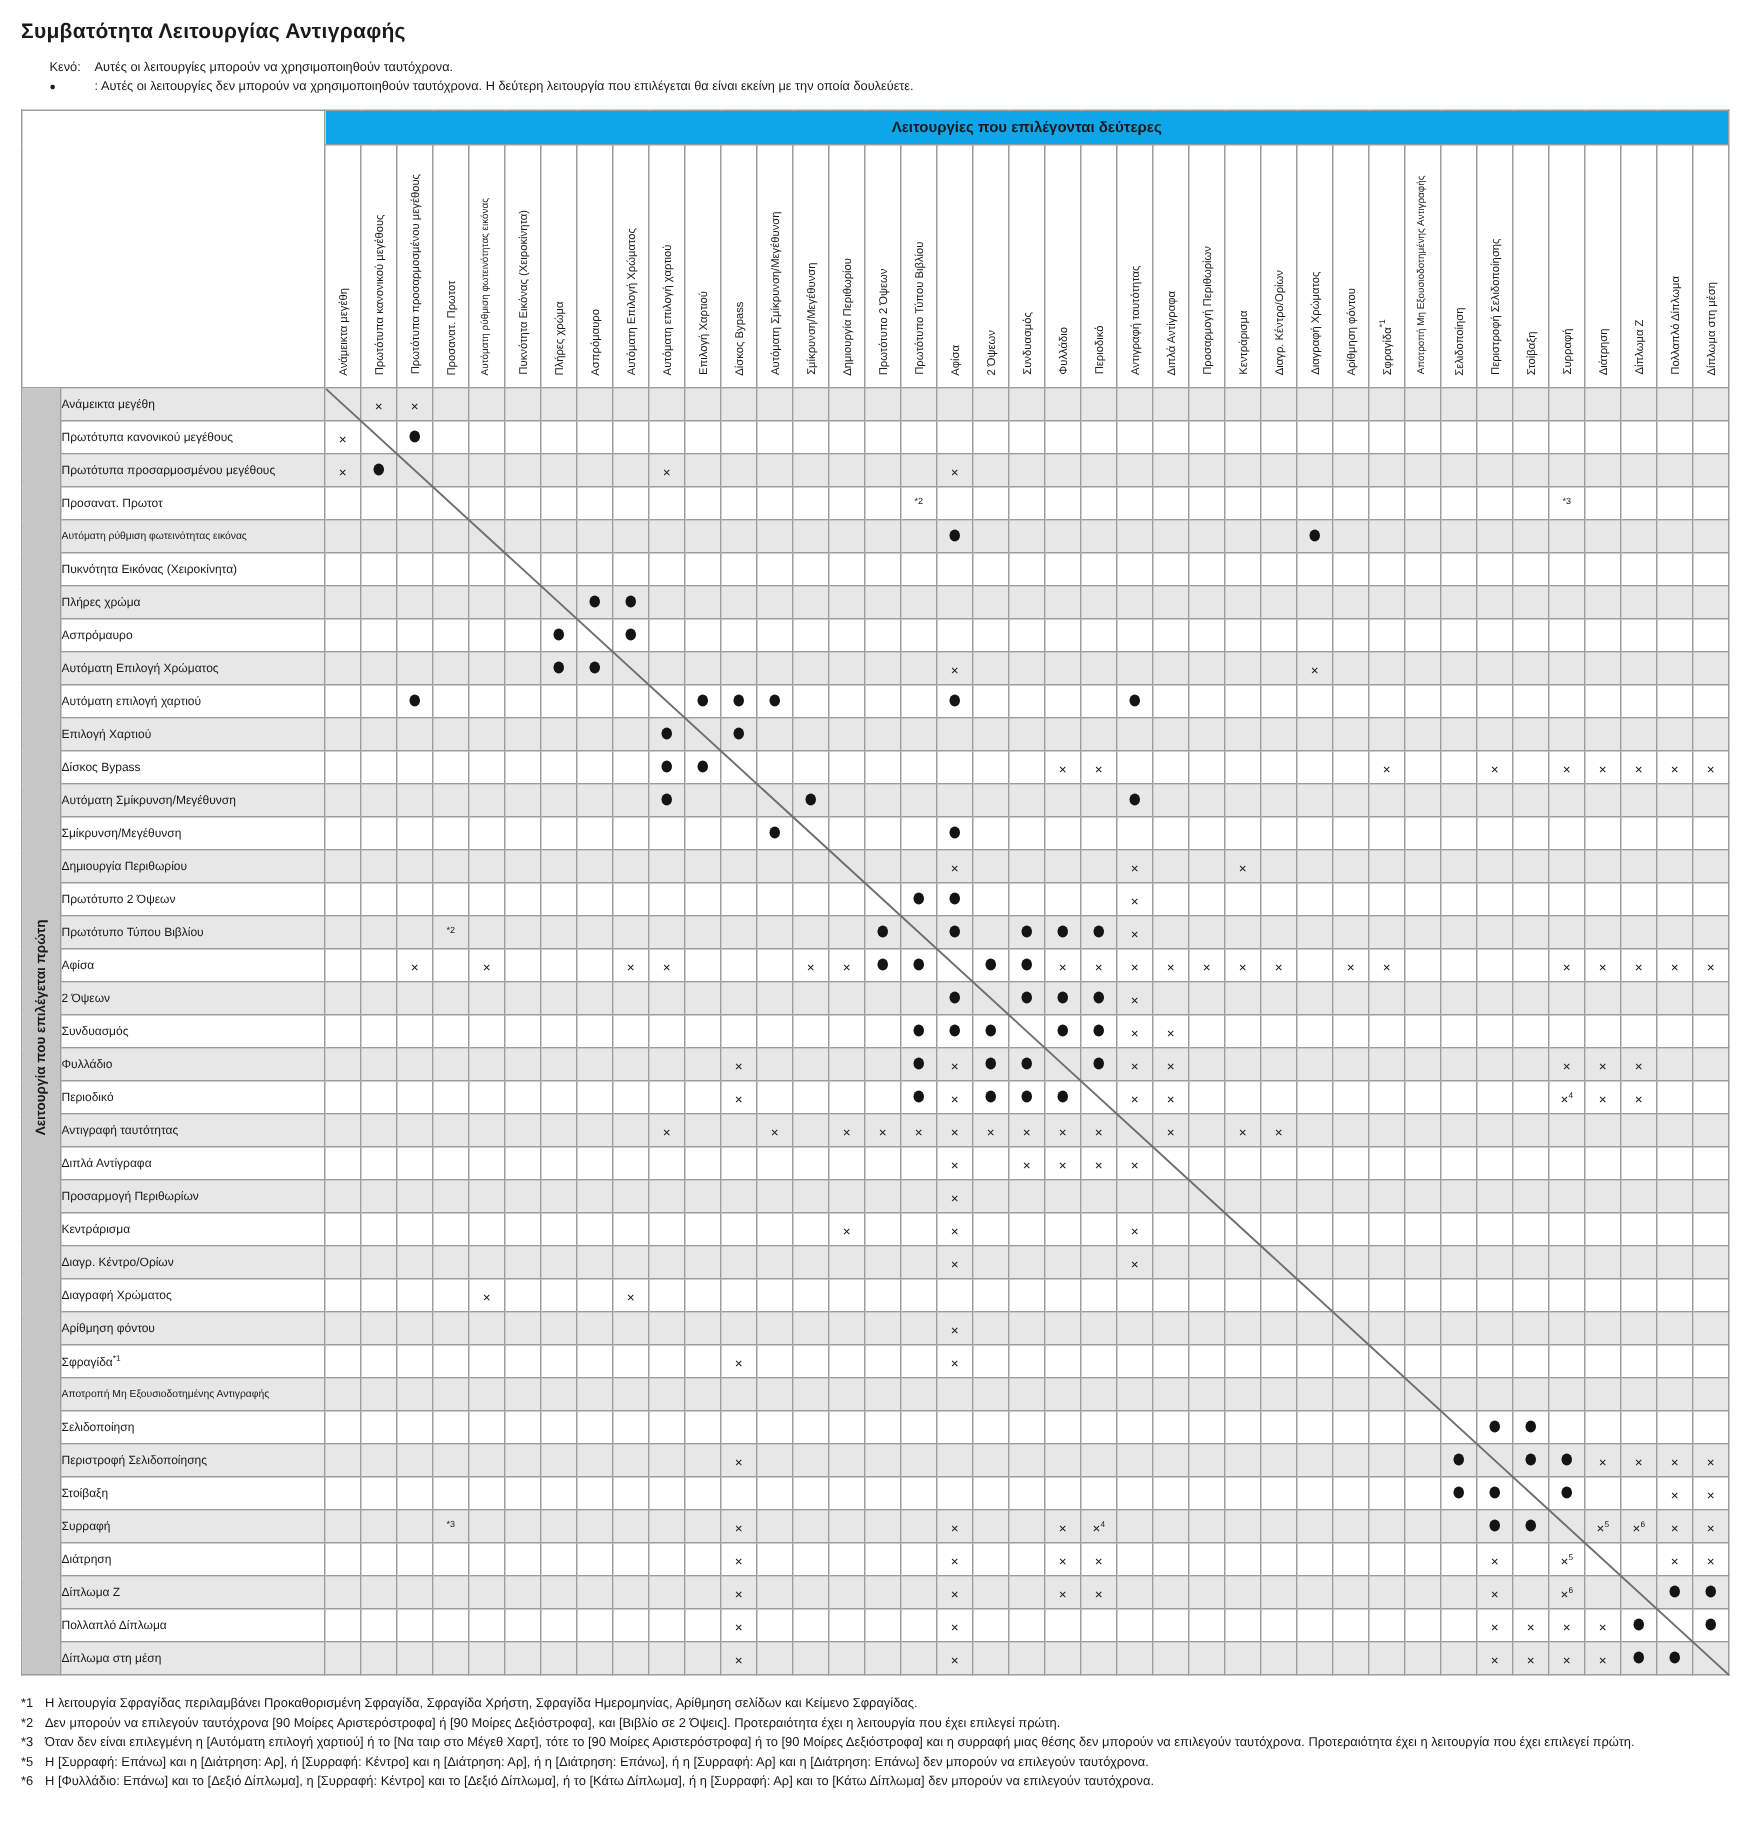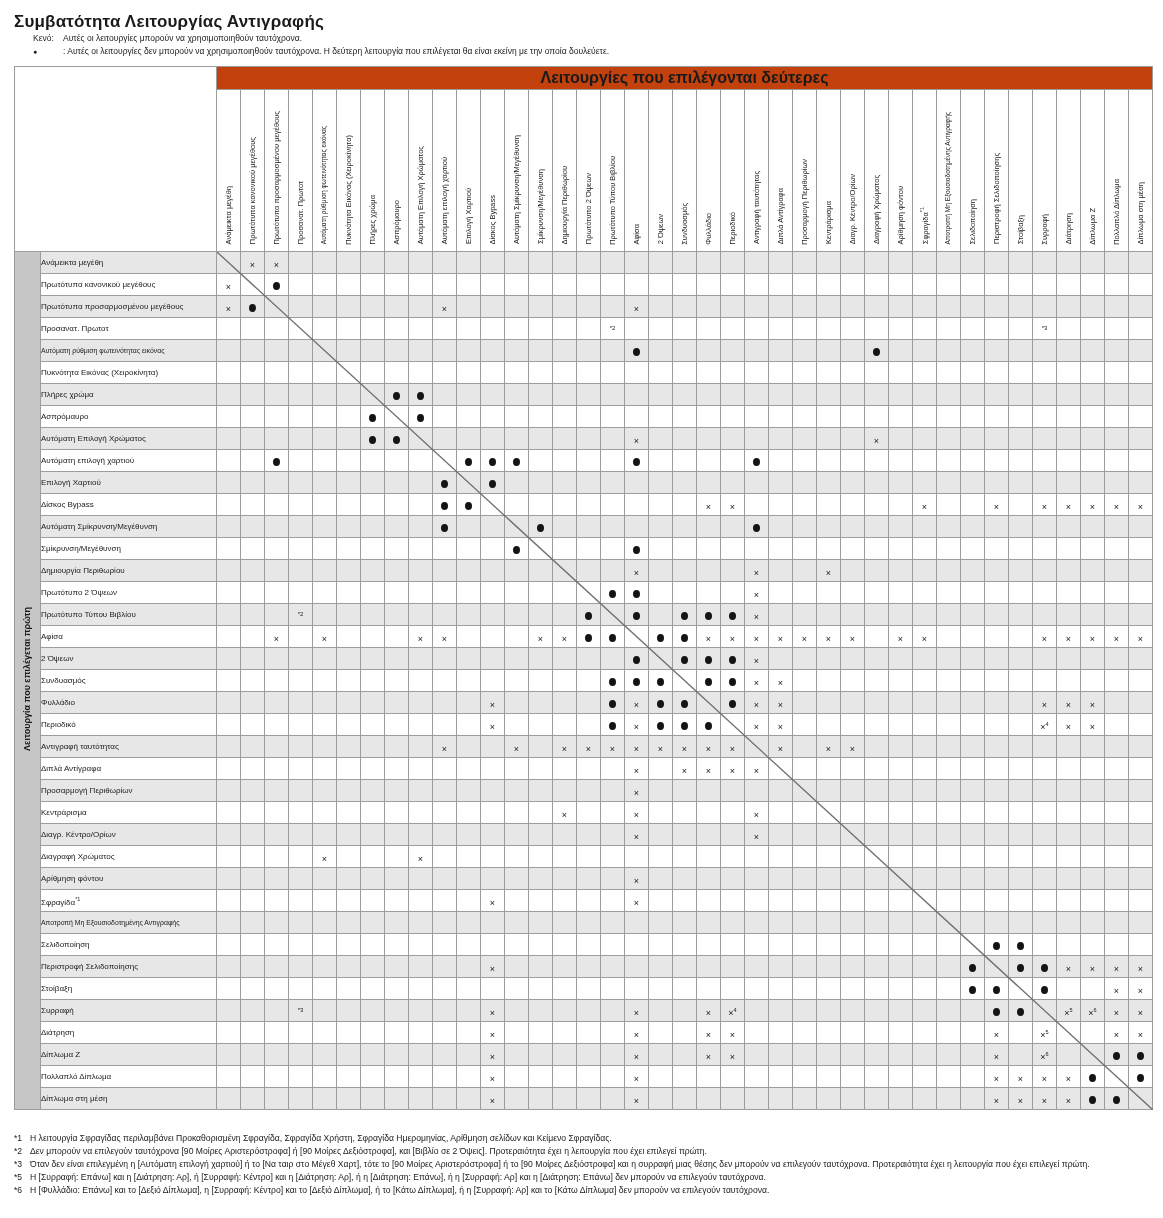--- a/index.html
+++ b/index.html
@@ -1,30 +1,30 @@
 <!DOCTYPE html>
 <html lang="el"><head>
 <meta charset="utf-8">
 <style>
   html,body { margin:0; padding:0; background:#fff; }
   body { width:1163px; font-family:"Liberation Sans","DejaVu Sans",sans-serif; color:#1a1a1a; }
   .page { padding:10px 8px 6px 14px; }
 
-  h1 { font-size:17px; margin:2px 0 0 0; letter-spacing:0.2px; }
+  h1 { font-size:14px; margin:2px 0 10px 0; letter-spacing:0.2px; }
 
   .legend { font-size:8.5px; line-height:1.55; margin-bottom:8px;margin-left:19px; }
   .legend-line { white-space:nowrap; }
   .legend-sym { display:inline-block; min-width:30px; }
 
   .tablewrap { position:relative; width:1140px; }
   table.matrix { border-collapse:collapse; table-layout:fixed; border:1.5px solid #4d4d4d; }
   table.matrix td { border:1px solid #9c9c9c; padding:0; overflow:hidden; }
 
   td.corner { background:#fff; border-right:1.5px solid #4d4d4d; border-bottom:1.5px solid #4d4d4d; }
-  td.band { height:22px; background:#c2410c; font-size:16px; font-weight:bold; text-align:center; }
+  td.band { height:22px; background:#0ea5e9; font-size:10px; font-weight:bold; text-align:center; }
   tr.hdr-cols td { height:158px; background:#fff; vertical-align:bottom; text-align:center; }
 
   .vt { display:inline-block; writing-mode:vertical-rl; transform:rotate(180deg);
         font-size:7.5px; line-height:1.05; white-space:nowrap; }
   .vt.sm { font-size:6.6px; }
   tr.hdr-cols td { padding-bottom:3px; }
 
   td.sideband { background:#c6c6c6; text-align:center; vertical-align:middle; border-bottom:1.5px solid #4d4d4d;}
   td.sideband .vt { font-size:9px; font-weight:bold; }
 
@@ -35,21 +35,21 @@
   tr.shade td.rowlabel, tr.shade td.cell { background:#e7e7e7; }
 
   .dot { display:inline-block; width:7px; height:8px; background:#141414; border-radius:50%; vertical-align:middle; }
   .xm { font-size:9px; color:#202020; }
   .xm sup { font-size:5.5px; }
   .fnm { font-size:6px; color:#202020; position:relative; top:-4px; }
   sup.lbl { font-size:5.5px; }
 
   svg.diag { position:absolute; pointer-events:none; }
 
-  .footnotes { margin-top:22px; font-size:8.6px; line-height:1.5; width:1140px; }
+  .footnotes { margin-top:12px; font-size:8.6px; line-height:1.5; width:1140px; }
   .fline { padding-left:20px; text-indent:-20px; }
   .fline .fmark { display:inline-block; width:16px; text-indent:0; }
 </style>
 </head>
 <body>
 
 <div class="page">
 
   <h1>Συμβατότητα Λειτουργίας Αντιγραφής</h1>
 

